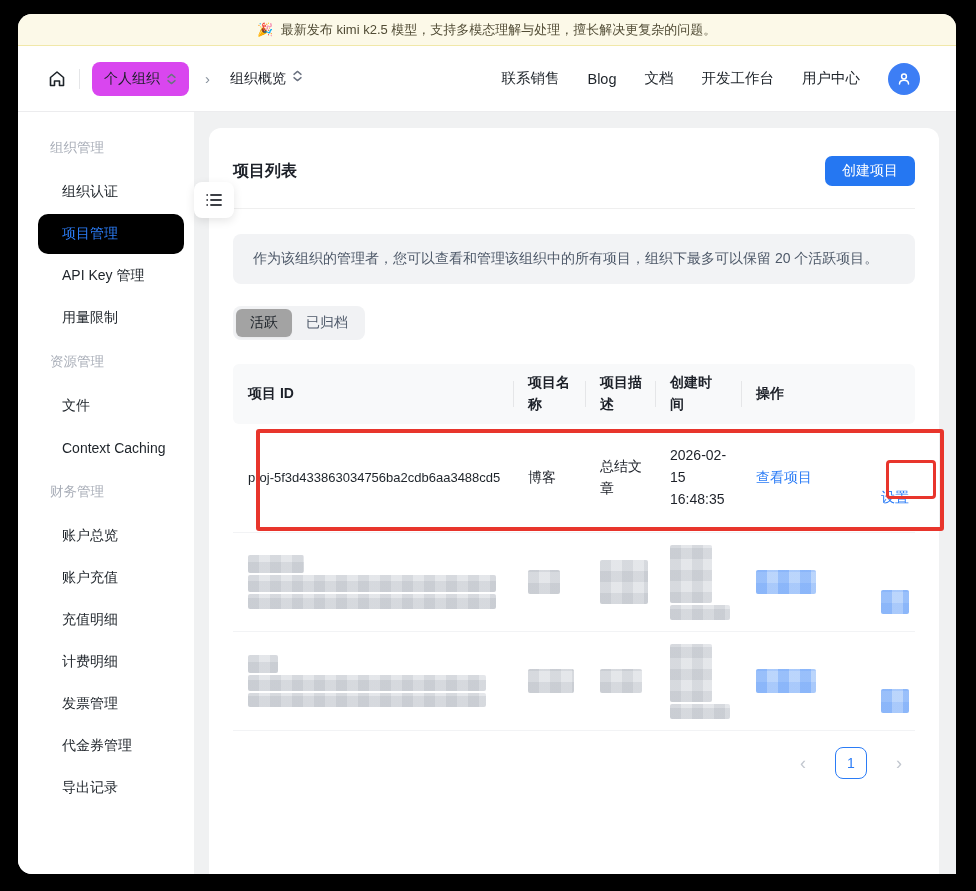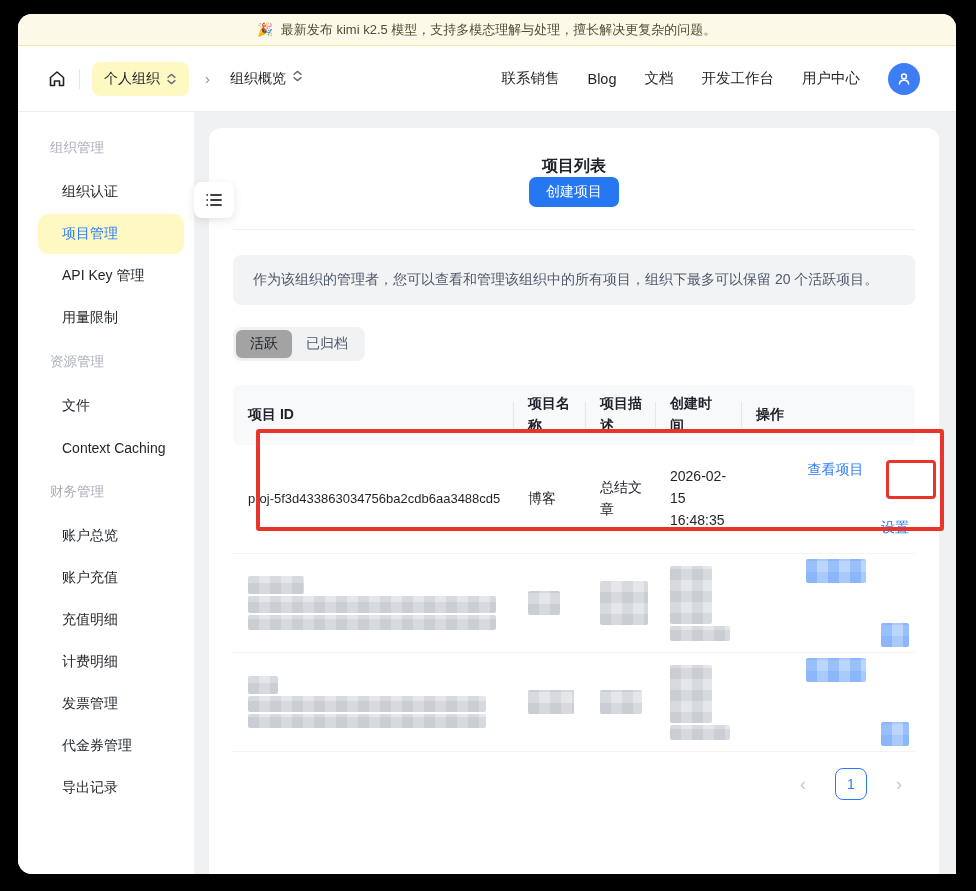--- a/index.html
+++ b/index.html
@@ -17,49 +17,49 @@
     display:flex; align-items:center; justify-content:center; gap:7px;
     font-size:13px; color:#514c35; flex:0 0 auto; }
   .banner .emoji { font-size:13px; }
 
   
   .topbar { height:66px; background:#fff; border-bottom:1px solid #ececee;
     display:flex; align-items:center; padding:0 36px 0 29px; flex:0 0 auto; }
   .tb-left { display:flex; align-items:center; gap:12px; }
   .icon-btn { display:flex; align-items:center; justify-content:center; cursor:pointer; }
   .tb-divider { width:1px; height:20px; background:#e5e6e8; }
-  .crumb-pill { display:flex; align-items:center; gap:6px; background:#fef9c3;
+  .crumb-pill { display:flex; align-items:center; gap:6px; background:#d946ef;
     border-radius:8px; height:34px; padding:0 12px; font-size:14px; cursor:pointer; }
   .crumb-plain { display:flex; align-items:flex-start; gap:6px; font-size:14px; padding:0 4px; cursor:pointer; }
   .crumb-sep { color:#86909c; font-size:15px; padding:0 4px; }
   .tb-right { margin-left:auto; display:flex; align-items:center; gap:28px; }
   .nav-link { font-size:14.5px; color:#1d2329; font-weight:500; cursor:pointer; white-space:nowrap; }
   .avatar { width:32px; height:32px; border-radius:50%; background:#3d7ef5;
     display:flex; align-items:center; justify-content:center; cursor:pointer; }
 
   
   .app { flex:1; display:flex; min-height:0; }
 
   
   .sidebar { width:176px; background:#fff; padding:14px 10px 0 20px; flex:0 0 auto; }
   .sb-group-title { font-size:13.5px; color:#a9aeb8; height:44px; display:flex; align-items:center; padding-left:12px; }
   .sb-item { font-size:14px; color:#1d2329; height:40px; margin:2px 0; display:flex; align-items:center;
     padding-left:24px; border-radius:10px; cursor:pointer; }
-  .sb-item.active { background:#fef9c3; color:#2b7cf6; }
+  .sb-item.active { background:#000000; color:#2b7cf6; }
 
   
   .main { flex:1; position:relative; min-width:0; }
   .collapse-btn { position:absolute; left:0; top:70px; width:40px; height:36px; background:#fff;
     border-radius:8px; box-shadow:0 3px 10px rgba(0,0,0,.10); display:flex; align-items:center;
     justify-content:center; cursor:pointer; z-index:5; }
 
   .card { position:absolute; left:15px; right:17px; top:16px; bottom:-2px; background:#fff;
     border-radius:12px 12px 0 0; padding:0 24px; overflow:hidden; }
   .card-head { display:flex; align-items:center; justify-content:space-between;
-    padding:28px 0 22px; border-bottom:1px solid #efefef;flex-direction:column; }
+    padding:28px 0 22px; border-bottom:1px solid #efefef; }
   .card-title { font-size:16px; font-weight:bold; }
   .btn-primary { background:#2577f2; color:#fff; border:none; border-radius:7px; height:30px;
     padding:0 17px; font-size:14px; cursor:pointer; font-family:inherit; }
 
   .notice { margin-top:25px; background:#f2f3f5; border-radius:8px; min-height:50px;
     display:flex; align-items:center; padding:8px 20px; font-size:14px; color:#4e5969; }
 
   .tabs { margin-top:22px; display:inline-flex; background:#f1f2f4; border-radius:8px; padding:3px; }
   .tab { font-size:14px; color:#4e5969; padding:5px 14px; border-radius:6px; cursor:pointer; }
   .tab.active { background:#a3a3a3; color:#1d2329; box-shadow:0 1px 2px rgba(0,0,0,.04); }
@@ -72,21 +72,21 @@
   .thead .th + .th::before { content:""; position:absolute; left:0; top:50%; transform:translateY(-50%);
     width:1px; height:26px; background:#e5e6e8; }
   .wrap48 { display:inline-block; max-width:48px; line-height:1.55; }
   .wrap60 { display:inline-block; max-width:60px; line-height:1.55; }
   .row { min-height:100px; font-size:14px; }
   .row + .row { border-top:1px solid #f2f3f5; }
   .row:last-of-type { border-bottom:1px solid #f2f3f5; }
   .id-text { display:inline-block; max-width:266px; font-size:13px; line-height:1.6;
     overflow-wrap:break-word; word-break:normal; color:#1d2329; }
   .link { color:#2b7cf6; cursor:pointer; white-space:nowrap; }
-  .actions-cell { display:flex; align-items:center;flex-direction:column; }
+  .actions-cell { display:flex; align-items:center; }
   .actions-cell .settings { margin-left:auto; margin-right:6px;margin-top:40px; }
 
   
   .mosaic { border-radius:2px;
     background:
       repeating-linear-gradient(90deg, rgba(118,126,140,.16) 0 11px, rgba(118,126,140,.04) 11px 22px),
       repeating-linear-gradient(0deg, rgba(118,126,140,.13) 0 11px, rgba(255,255,255,0) 11px 22px),
       #e9ebee; }
   .mosaic.blue {
     background:

